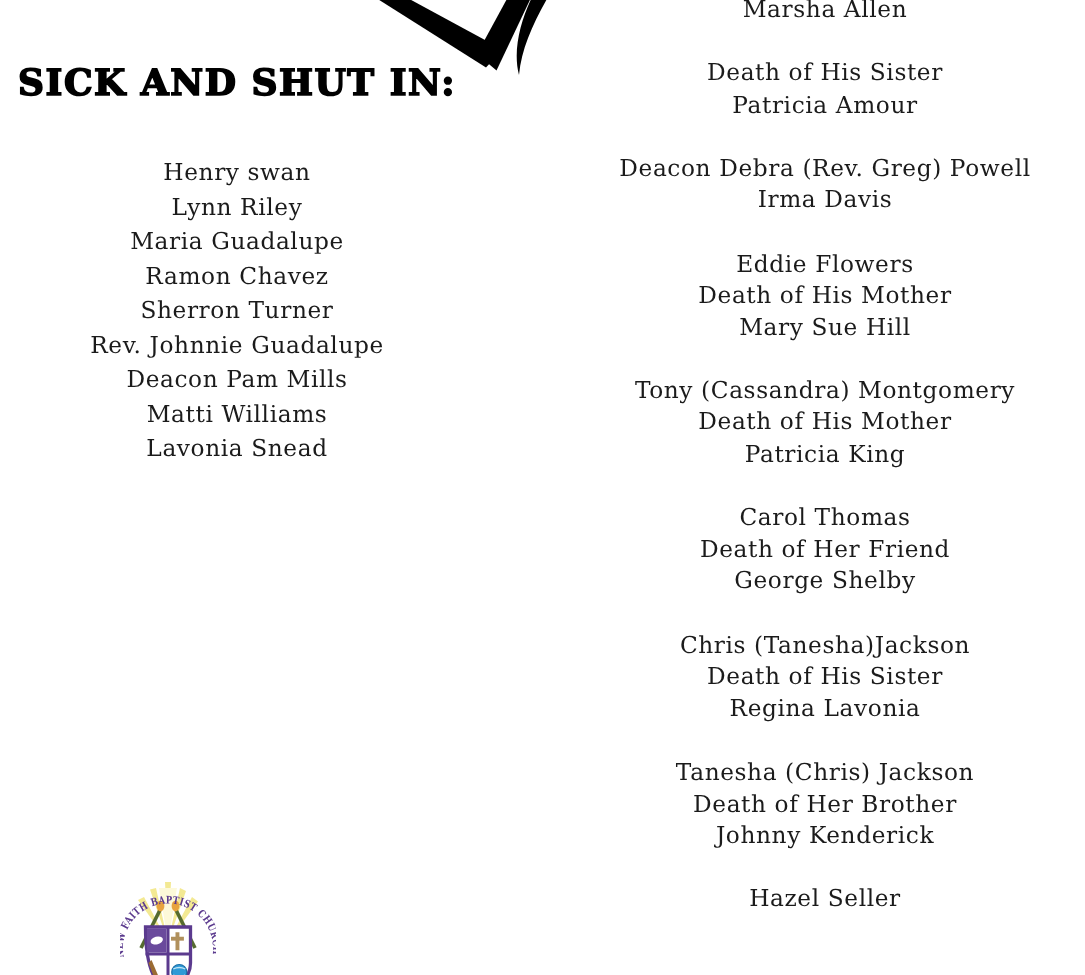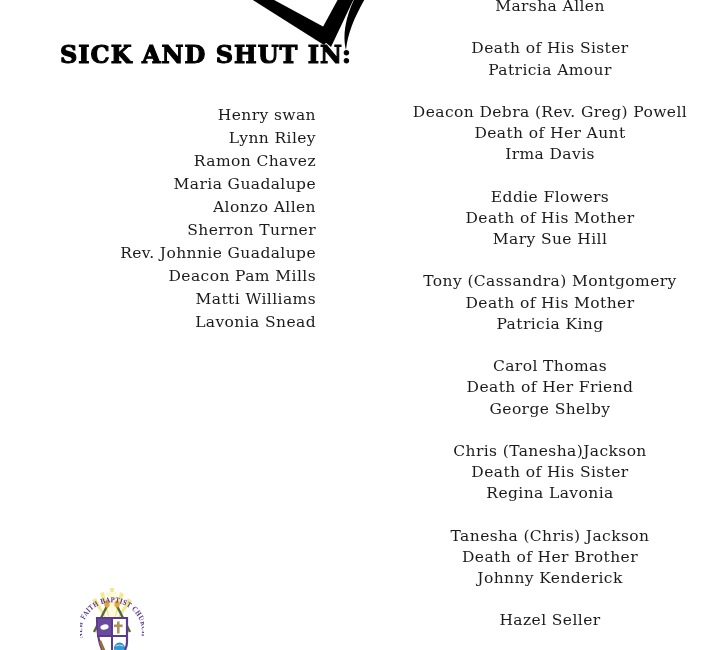--- a/index.html
+++ b/index.html
@@ -7,27 +7,26 @@
     width:723px;height:650px;background:#ffffff;overflow:hidden;position:relative;
     font-family:"DejaVu Serif", serif;color:#1b1b1b;
   }
   .abs{position:absolute;}
   #swoosh{left:0;top:0;width:450px;height:60px;}
   #heading{
     left:0;top:40px;width:316px;text-align:center;
     font-size:24px;font-weight:bold;letter-spacing:1px;line-height:30px;
     -webkit-text-stroke:1.1px #000;color:#000;
     font-family:"DejaVu Serif", serif;
-    padding-left:48px;
   }
   #sick-list{
     left:0;top:104px;width:316px;text-align:center;
     font-size:15.5px;letter-spacing:0.4px;
   }
-  #sick-list .line{height:23px;line-height:23px;white-space:nowrap;text-align:right;}
+  #sick-list .line{height:23px;line-height:23px;white-space:nowrap;}
   #right-col{
     left:389px;top:-4px;width:322px;text-align:center;
     font-size:15.5px;letter-spacing:0.4px;
   }
   #right-col .line{height:21.2px;line-height:21.2px;white-space:nowrap;}
   #right-col .group{margin-top:21.2px;}
   #crest{left:80px;top:584px;width:64px;height:80px;}
 </style>
 </head>
 <body>
@@ -37,40 +36,38 @@
   <path d="M318,36 L331,47 L358,-10 L343,-10 Z" fill="#000"></path>
   <path d="M359,-10 L370,-10 C357,12 348,30 346,50 C341,31 349,7 359,-10 Z" fill="#000"></path>
 </svg>
 
 <div id="heading" class="abs">SICK AND SHUT IN:</div>
 
 <div id="sick-list" class="abs">
 
 <div class="line">Henry swan</div>
     <div class="line">Lynn Riley</div>
+    <div class="line">Maria Guadalupe</div>
     <div class="line">Ramon Chavez</div>
-    <div class="line">Maria Guadalupe</div>
-    <div class="line">Alonzo Allen</div>
     <div class="line">Sherron Turner</div>
     <div class="line">Rev. Johnnie Guadalupe</div>
     <div class="line">Deacon Pam Mills</div>
     <div class="line">Matti Williams</div>
     <div class="line">Lavonia Snead</div>
   </div>
 
 <div id="right-col" class="abs">
   <div class="line">Marsha Allen</div>
 
 <div class="group">
       <div class="line">Death of His Sister</div>
       <div class="line">Patricia Amour</div>
     </div>
     <div class="group">
       <div class="line">Deacon Debra (Rev. Greg) Powell</div>
-      <div class="line">Death of Her Aunt</div>
       <div class="line">Irma Davis</div>
     </div>
     <div class="group">
       <div class="line">Eddie Flowers</div>
       <div class="line">Death of His Mother</div>
       <div class="line">Mary Sue Hill</div>
     </div>
     <div class="group">
       <div class="line">Tony (Cassandra) Montgomery</div>
       <div class="line">Death of His Mother</div>

